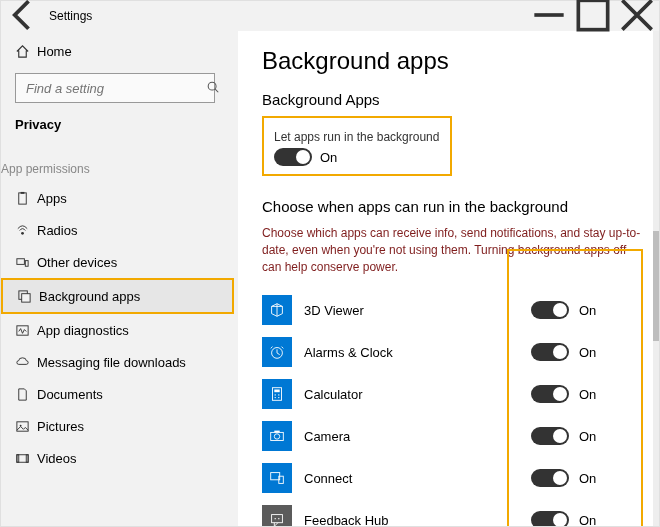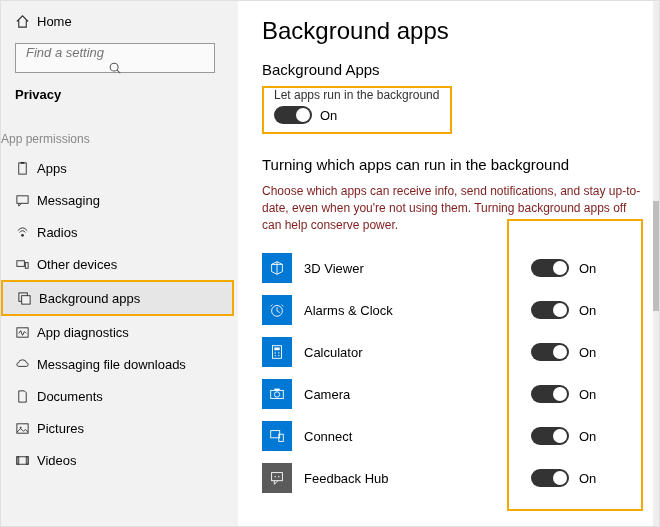--- a/index.html
+++ b/index.html
@@ -75,21 +75,20 @@
     padding: 6px 14px 10px 14px;
   }
   .search-box {
     display: flex;
     align-items: center;
     width: 200px;
     height: 30px;
     border: 1px solid #999;
     background: #fafafa;
     padding: 0 8px;
-    flex-direction: column;
   }
   .search-box input {
     border: none;
     outline: none;
     flex: 1;
     background: transparent;
     font-size: 13px;
     color: #555;
     font-style: italic;
   }
@@ -134,21 +133,21 @@
   }
   .desc {
     font-size: 12px;
     color: #7f1d1d;
     line-height: 1.4;
     max-width: 380px;
     margin-bottom: 14px;
   }
   .master-box {
     border: 2px solid #f2a900;
-    padding: 0 10px 8px 10px;
+    padding: 12px 10px 8px 10px;
     display: inline-block;
     min-width: 190px;
     margin-bottom: 6px;
   }
   .master-box .lbl {
     font-size: 12px;
     color: #333;
     margin-bottom: 4px;
   }
   .toggle-row {
@@ -233,20 +232,43 @@
     top: 200px;
     height: 110px;
     background: #bdbdbd;
   }
 </style>
 </head>
 <body>
 
 <div class="window">
 
+  <div class="titlebar">
+    <div class="back">
+      <svg viewBox="0 0 16 16">
+          <path d="M10 3 L5 8 L10 13" stroke="#333" stroke-width="1.4" fill="none"></path>
+        </svg>
+    </div>
+    <div class="title">Settings</div>
+    <div class="winctrl">
+      <svg viewBox="0 0 12 12">
+          <line x1="2" y1="6" x2="10" y2="6" stroke="#333" stroke-width="1"></line>
+        </svg>
+    </div>
+    <div class="winctrl">
+      <svg viewBox="0 0 12 12">
+          <rect x="2" y="2" width="8" height="8" stroke="#333" stroke-width="1" fill="none"></rect>
+        </svg>
+    </div>
+    <div class="winctrl">
+      <svg viewBox="0 0 12 12">
+          <path d="M2 2 L10 10 M10 2 L2 10" stroke="#333" stroke-width="1"></path>
+        </svg>
+    </div>
+  </div>
 
   <div class="body">
 
     <div class="sidebar">
 
       <div class="nav-item">
         <span class="icon">
           <svg viewBox="0 0 16 16">
               <path d="M2 8 L8 2 L14 8 M4 7 V14 H12 V7" stroke="#333" stroke-width="1.2" fill="none"></path>
             </svg>
@@ -273,29 +295,20 @@
       <div class="nav-item">
         <span class="icon">
           <svg viewBox="0 0 16 16">
               <rect x="4" y="2" width="8" height="12" stroke="#333" fill="none"></rect>
               <rect x="6" y="1" width="4" height="2" fill="#333"></rect>
             </svg>
         </span>
         <span>Apps</span>
       </div>
 
-      <div class="nav-item">
-        <span class="icon">
-          <svg viewBox="0 0 16 16">
-              <rect x="2" y="3" width="12" height="8" stroke="#333" fill="none"></rect>
-              <path d="M4 11 L4 14 L7 11" stroke="#333" fill="none"></path>
-            </svg>
-        </span>
-        <span>Messaging</span>
-      </div>
 
       <div class="nav-item">
         <span class="icon">
           <svg viewBox="0 0 16 16">
               <path d="M3 6 Q8 0 13 6 M5 8 Q8 4 11 8" stroke="#333" fill="none"></path>
               <circle cx="8" cy="11" r="1.5" fill="#333"></circle>
             </svg>
         </span>
         <span>Radios</span>
       </div>
@@ -383,21 +396,21 @@
       <div class="master-box">
         <div class="lbl">Let apps run in the background</div>
         <div class="toggle-row">
           <div class="toggle">
               <div class="knob"></div>
             </div>
           <div class="toggle-state">On</div>
         </div>
       </div>
 
-      <div class="h2b">Turning which apps can run in the background</div>
+      <div class="h2b">Choose when apps can run in the background</div>
       <div class="desc">Choose which apps can receive info, send notifications, and stay up-to-date, even when you're not using them. Turning background apps off can help conserve power.</div>
 
       <div class="app-list">
 
         <div class="app-row">
           <div class="app-icon">
             <svg viewBox="0 0 20 20">
                 <path d="M10 3 L16 6 L16 14 L10 17 L4 14 L4 6 Z M10 3 V17 M4 6 L16 6" stroke="#fff" fill="none"></path>
               </svg>
           </div>

